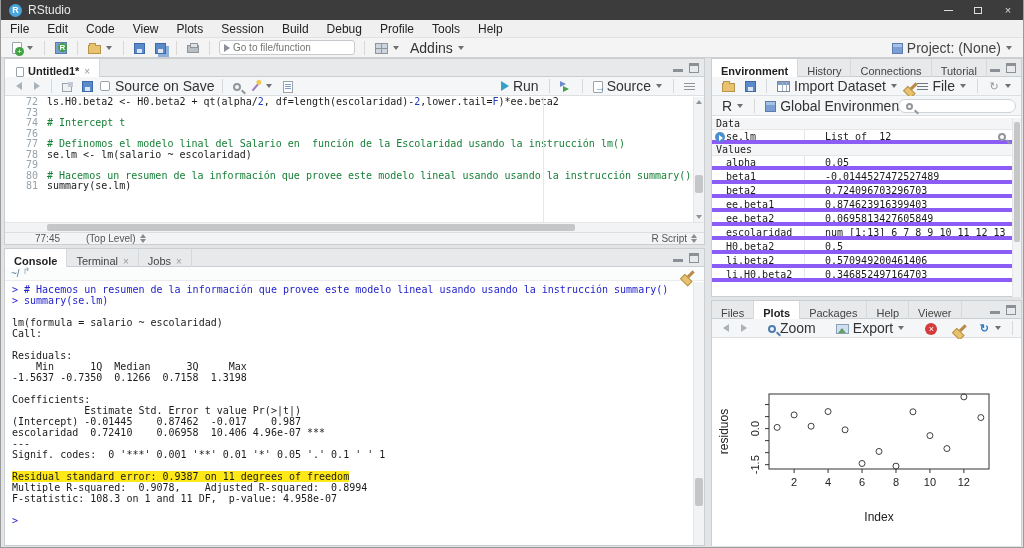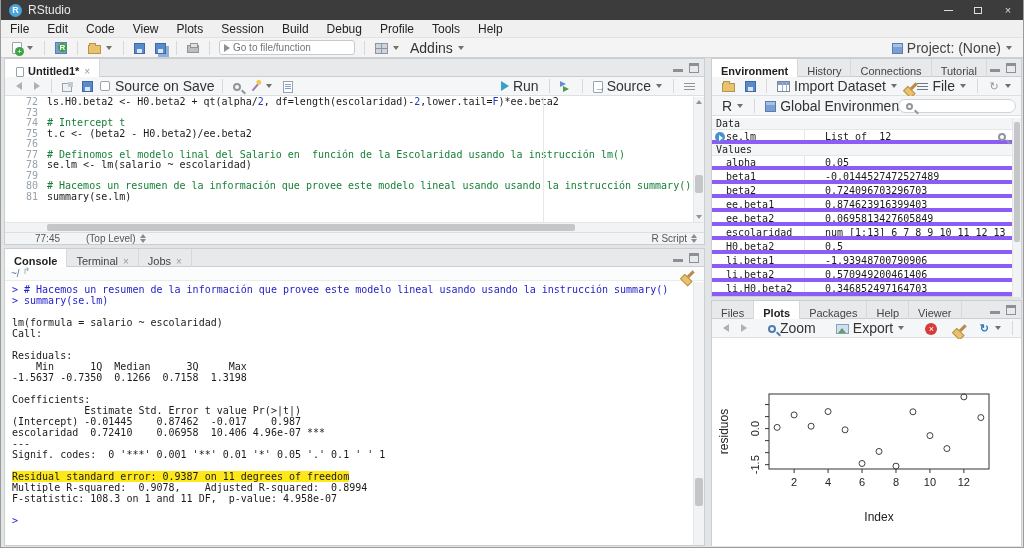--- a/index.html
+++ b/index.html
@@ -284,21 +284,20 @@
             <span class="i i-outline"></span>
           </span>
       </span>
     </div>
     <div id="editor">
       <div id="margin-line"></div>
       <div id="editor-lines">
           <div class="ed-line"><span class="gutter">72</span><span style="white-space: pre;"><span class="tok-p">ls.H0.beta2 &lt;- H0.beta2 + qt(alpha/</span><span class="tok-n">2</span><span class="tok-p">, df=length(escolaridad)-</span><span class="tok-n">2</span><span class="tok-p">,lower.tail=</span><span class="tok-n">F</span><span class="tok-p">)*ee.beta2</span></span></div>
           <div class="ed-line"><span class="gutter">73</span><span style="white-space: pre;"></span></div>
           <div class="ed-line"><span class="gutter">74</span><span style="white-space: pre;"><span class="tok-c"># Intercept t</span></span></div>
-          <div class="ed-line"><span class="gutter">75</span><span style="white-space: pre;"><span class="tok-p">t.c &lt;- (beta2 - H0.beta2)/ee.beta2</span></span></div>
           <div class="ed-line"><span class="gutter">76</span><span style="white-space: pre;"></span></div>
           <div class="ed-line"><span class="gutter">77</span><span style="white-space: pre;"><span class="tok-c"># Definomos el modelo linal del Salario en  función de la Escolaridad usando la instrucción lm()</span></span></div>
           <div class="ed-line"><span class="gutter">78</span><span style="white-space: pre;"><span class="tok-p">se.lm &lt;- lm(salario ~ escolaridad)</span></span></div>
           <div class="ed-line"><span class="gutter">79</span><span style="white-space: pre;"></span></div>
           <div class="ed-line"><span class="gutter">80</span><span style="white-space: pre;"><span class="tok-c"># Hacemos un resumen de la información que provee este modelo lineal usando usando la instrucción summary()</span></span></div>
           <div class="ed-line"><span class="gutter">81</span><span style="white-space: pre;"><span class="tok-p">summary(se.lm)</span></span></div>
         </div>
     </div>
     <div class="vscroll" style="top:38px;height:125px;">
       <span class="sarrow-u"></span>
@@ -468,24 +467,20 @@
           <span class="env-name">ee.beta2</span>
           <span class="env-value">0.0695813427605849</span>
         </div>
         <div class="env-row">
           <span class="env-name">escolaridad</span>
           <span class="env-value">num [1:13] 6 7 8 9 10 11 12 13 ...</span>
         </div>
         <div class="env-row">
           <span class="env-name">H0.beta2</span>
           <span class="env-value">0.5</span>
-        </div>
-        <div class="env-row">
-          <span class="env-name">li.beta1</span>
-          <span class="env-value">-1.93948700790906</span>
         </div>
         <div class="env-row">
           <span class="env-name">li.beta2</span>
           <span class="env-value">0.570949200461406</span>
         </div>
         <div class="env-row">
           <span class="env-name">li.H0.beta2</span>
           <span class="env-value">0.346852497164703</span>
         </div>
       </div>

